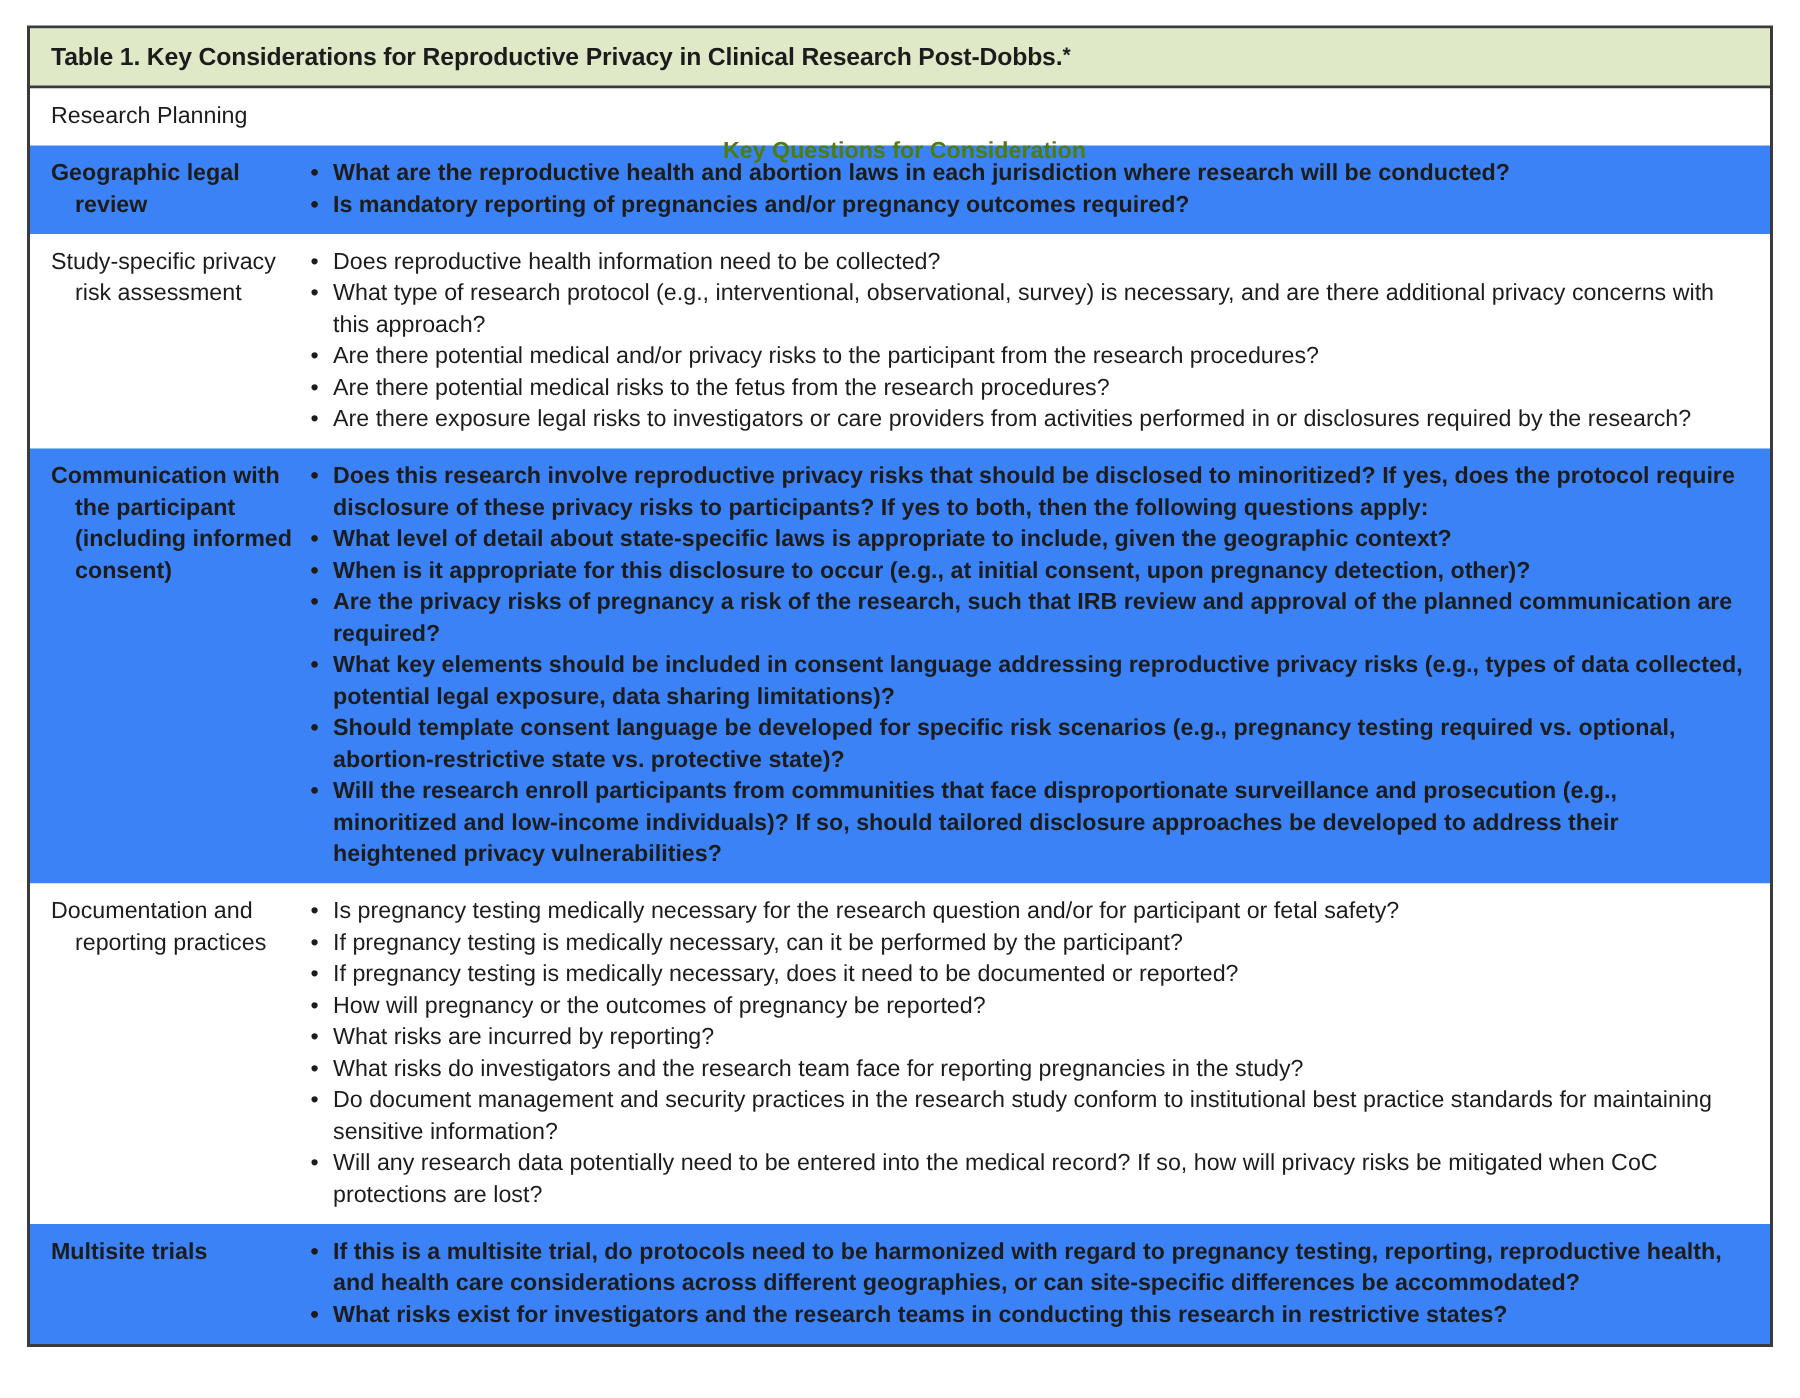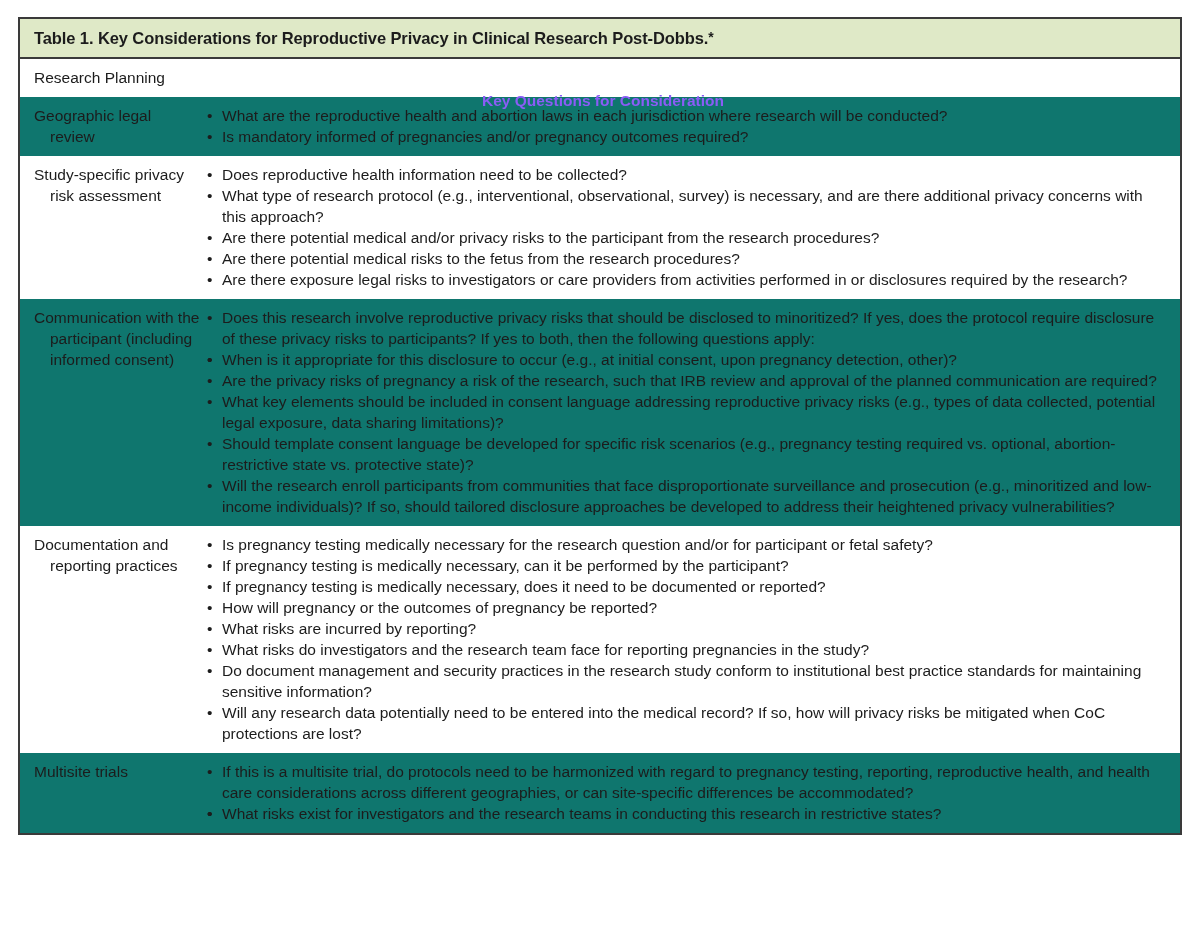--- a/index.html
+++ b/index.html
@@ -64,35 +64,35 @@
     box-sizing: border-box;
     font-size: 15.5px;
     font-weight: normal;
     color: #1c1c1c;
   }
   .col-header .ch-right {
     flex: 1 1 auto;
     text-align: center;
     font-size: 15.5px;
     font-weight: bold;
-    color: #8b5cf6;
+    color: #4d7c0f;
     padding-right: 180px;
     box-sizing: border-box;
     margin-top: 45px;
   }
 
   
   .row {
     display: flex;
     align-items: flex-start;
     padding-top: 8px;
     padding-bottom: 9px;
     box-sizing: border-box;
   }
-  .row.shaded { background: #0f766e; }
+  .row.shaded { background: #3b82f6; font-weight: bold; }
   .row.plain  { background: #ffffff; }
 
   .row .cell-left {
     width: 186px;
     flex: 0 0 186px;
     padding-left: 14px;
     padding-right: 6px;
     box-sizing: border-box;
     font-size: 15.5px;
     line-height: 21px;
@@ -143,42 +143,42 @@
     <div class="ch-left">Research Planning</div>
     <div class="ch-right">Key Questions for Consideration</div>
   </div>
 
   <div id="rows-host">
       <div class="row shaded">
         <div class="cell-left">Geographic legal review</div>
         <div class="cell-right">
           <ul class="qlist">
             <li><span class="bullet">•</span><span>What are the reproductive health and abortion laws in each jurisdiction where research will be conducted?</span></li>
-            <li><span class="bullet">•</span><span>Is mandatory informed of pregnancies and/or pregnancy outcomes required?</span></li>
+            <li><span class="bullet">•</span><span>Is mandatory reporting of pregnancies and/or pregnancy outcomes required?</span></li>
           </ul>
         </div>
       </div>
       <div class="row plain">
         <div class="cell-left">Study-specific privacy risk assessment</div>
         <div class="cell-right">
           <ul class="qlist">
             <li><span class="bullet">•</span><span>Does reproductive health information need to be collected?</span></li>
             <li><span class="bullet">•</span><span>What type of research protocol (e.g., interventional, observational, survey) is necessary, and are there additional privacy concerns with this approach?</span></li>
             <li><span class="bullet">•</span><span>Are there potential medical and/or privacy risks to the participant from the research procedures?</span></li>
             <li><span class="bullet">•</span><span>Are there potential medical risks to the fetus from the research procedures?</span></li>
             <li><span class="bullet">•</span><span>Are there exposure legal risks to investigators or care providers from activities performed in or disclosures required by the research?</span></li>
           </ul>
         </div>
       </div>
       <div class="row shaded">
         <div class="cell-left">Communication with the participant (including informed consent)</div>
         <div class="cell-right">
           <ul class="qlist">
             <li><span class="bullet">•</span><span>Does this research involve reproductive privacy risks that should be disclosed to minoritized? If yes, does the protocol require disclosure of these privacy risks to participants? If yes to both, then the following questions apply:</span></li>
-            <li><span class="bullet">•</span></li>
+            <li><span class="bullet">•</span><span>What level of detail about state-specific laws is appropriate to include, given the geographic context?</span></li>
             <li><span class="bullet">•</span><span>When is it appropriate for this disclosure to occur (e.g., at initial consent, upon pregnancy detection, other)?</span></li>
             <li><span class="bullet">•</span><span>Are the privacy risks of pregnancy a risk of the research, such that IRB review and approval of the planned communication are required?</span></li>
             <li><span class="bullet">•</span><span>What key elements should be included in consent language addressing reproductive privacy risks (e.g., types of data collected, potential legal exposure, data sharing limitations)?</span></li>
             <li><span class="bullet">•</span><span>Should template consent language be developed for specific risk scenarios (e.g., pregnancy testing required vs. optional, abortion-restrictive state vs. protective state)?</span></li>
             <li><span class="bullet">•</span><span>Will the research enroll participants from communities that face disproportionate surveillance and prosecution (e.g., minoritized and low-income individuals)? If so, should tailored disclosure approaches be developed to address their heightened privacy vulnerabilities?</span></li>
           </ul>
         </div>
       </div>
       <div class="row plain">
         <div class="cell-left">Documentation and reporting practices</div>

